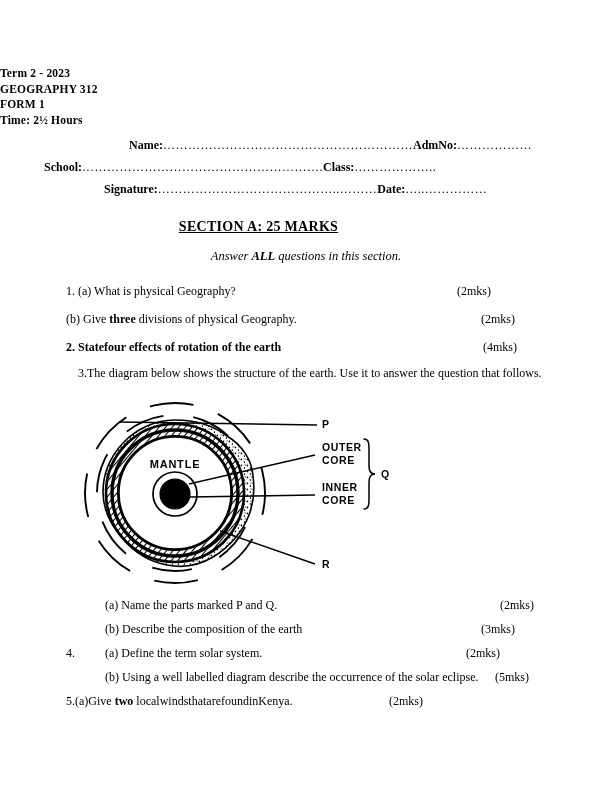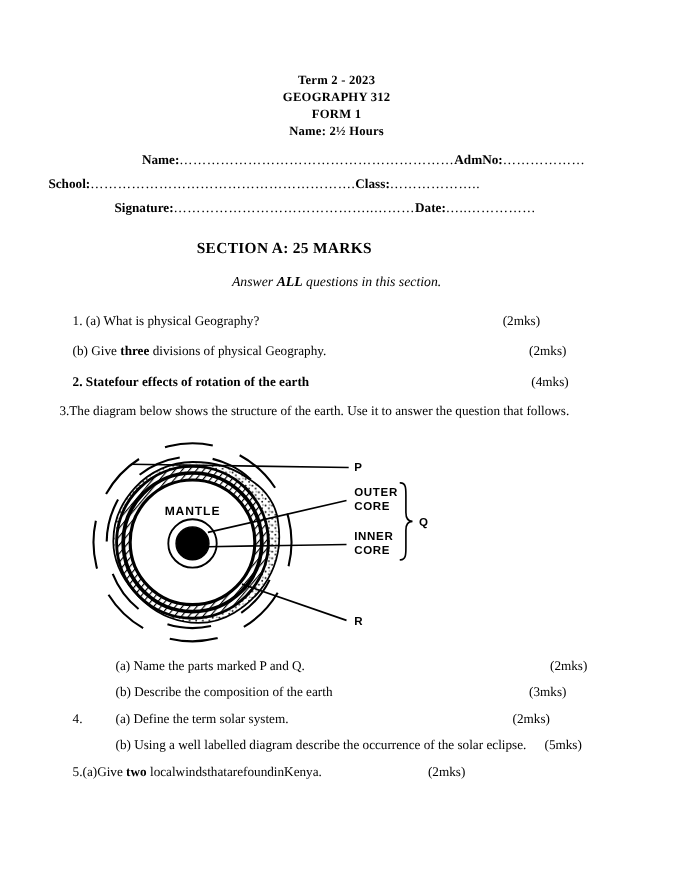--- a/index.html
+++ b/index.html
@@ -16,21 +16,20 @@
     color: #000000;
     overflow: hidden;
   }
 
   
   .header {
     position: absolute;
     left: 0;
     top: 66px;
     width: 612px;
-    text-align: center;
   }
   .header div {
     font-weight: bold;
     font-size: 11.5px;
     line-height: 15.5px;
     letter-spacing: 0.2px;
   }
 
   
   .fields {
@@ -59,20 +58,21 @@
 
   
   .section-head {
     position: absolute;
     left: 0;
     top: 219px;
     width: 517px;
     text-align: center;
     font-weight: bold;
     font-size: 14px;
+    text-decoration: underline;
     letter-spacing: 0.3px;
   }
   .section-sub {
     position: absolute;
     left: 0;
     top: 249px;
     width: 612px;
     text-align: center;
     font-style: italic;
     font-size: 12.5px;
@@ -105,21 +105,21 @@
 </style>
 </head>
 <body>
 
 <div class="page">
 
   <div class="header">
     <div>Term 2 - 2023</div>
     <div>GEOGRAPHY 312</div>
     <div>FORM 1</div>
-    <div>Name: 2½ Hours</div>
+    <div>Time: 2½ Hours</div>
   </div>
 
   <div class="fields">
 
     <div class="field-row row-name">
       <span class="lbl">Name</span><span class="lbl">:</span><span class="dots">……………………………………………………</span><span class="lbl">AdmNo</span><span class="lbl">:</span><span class="dots">………………</span>
     </div>
 
     <div class="field-row row-school">
       <span class="lbl">School</span><span class="lbl">:</span><span class="dots">………………………………………………….</span><span class="lbl">Class</span><span class="lbl">:</span><span class="dots">………………..</span>
@@ -133,21 +133,21 @@
   <div class="section-head">SECTION A: 25 MARKS</div>
   <div class="section-sub"><span>Answer </span><b>ALL</b><span> questions in this section.</span></div>
 
   <div id="questions-host">
       <div class="q" style="left: 66px; top: 283px;"><span>1. (a) What is physical Geography?</span></div>
       <div class="marks" style="left: 457px; top: 283px;">(2mks)</div>
       <div class="q" style="left: 66px; top: 311px;"><span>  (b) Give </span><b>three</b><span> divisions of physical Geography.</span></div>
       <div class="marks" style="left: 481px; top: 311px;">(2mks)</div>
       <div class="q" style="left: 66px; top: 339px; font-weight: bold;"><span>2. State</span><b>four</b><span> effects of rotation of the earth</span></div>
       <div class="marks" style="left: 483px; top: 339px;">(4mks)</div>
-      <div class="q" style="left: 54px; top: 365px;"><span>3.The diagram below shows the structure of the earth. Use it to answer the question that follows.</span></div>
+      <div class="q" style="left: 78px; top: 365px;"><span>3.The diagram below shows the structure of the earth. Use it to answer the question that follows.</span></div>
       <div class="q" style="left: 105px; top: 597px;"><span>(a)  Name the parts marked P and Q.</span></div>
       <div class="marks" style="left: 500px; top: 597px;">(2mks)</div>
       <div class="q" style="left: 105px; top: 621px;"><span>(b) Describe the composition of the earth</span></div>
       <div class="marks" style="left: 481px; top: 621px;">(3mks)</div>
       <div class="q" style="left: 66px; top: 645px;"><span>4.</span></div>
       <div class="q" style="left: 105px; top: 645px;"><span>(a) Define the term solar system.</span></div>
       <div class="marks" style="left: 466px; top: 645px;">(2mks)</div>
       <div class="q" style="left: 105px; top: 669px;"><span>(b) Using a well labelled diagram describe the occurrence of the solar eclipse.</span></div>
       <div class="marks" style="left: 495px; top: 669px;">(5mks)</div>
       <div class="q" style="left: 66px; top: 693px;"><span>5.(a)Give </span><b>two</b><span> localwindsthatarefoundinKenya.</span></div>

